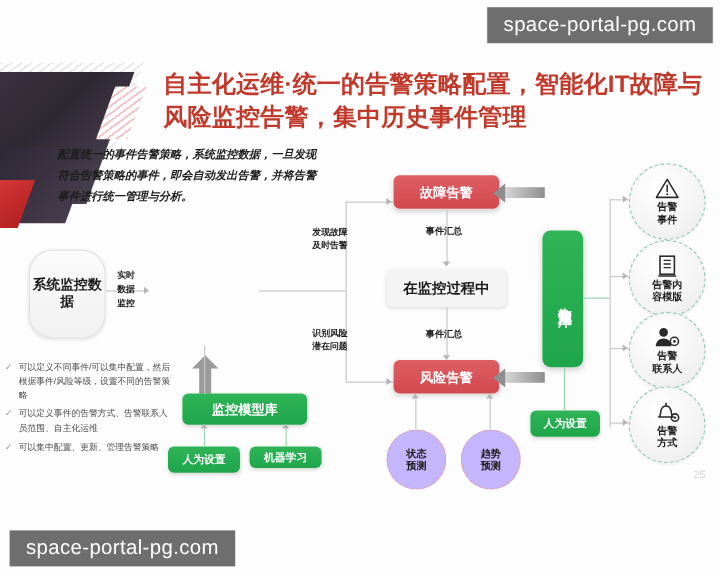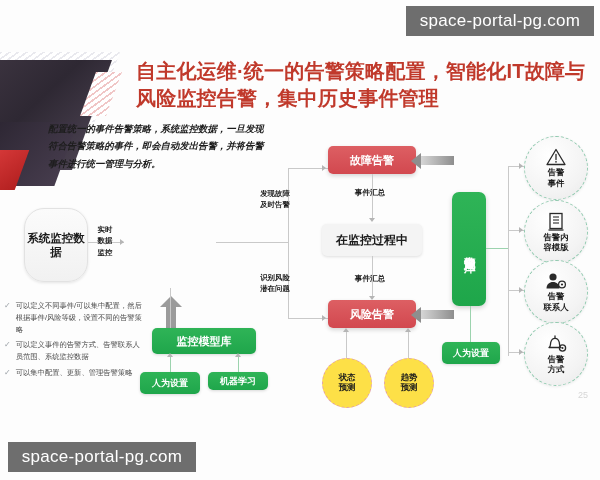--- a/index.html
+++ b/index.html
@@ -148,22 +148,22 @@
   }
   .dcircle .lbl{font-size:8.4px;font-weight:700;color:#1b1b1b;line-height:1.2;text-align:center;margin-top:1px;}
   .dc-1{left:524px;top:136px;}
   .dc-2{left:524px;top:200px;}
   .dc-3{left:524px;top:260px;}
   .dc-4{left:524px;top:322px;}
 
   
   .dcircle-r{
     position:absolute;width:48px;height:48px;border-radius:50%;
-    border:1px dashed #e2a2a2;background:#fde047;
-    display:flex;align-items:center;justify-content:center;font-family:Liberation Mono, monospace;
+    border:1px dashed #e2a2a2;background:#c4b5fd;
+    display:flex;align-items:center;justify-content:center;
   }
   .dcircle-r span{font-size:8.4px;font-weight:700;color:#1b1b1b;line-height:1.25;text-align:center;}
   .dr-1{left:322px;top:358px;}
   .dr-2{left:384px;top:358px;}
 
   
   .ln{position:absolute;background:#c9c9c9;}
   .lnv{width:1px;}
   .lnh{height:1px;}
   .lng{background:#9cd3ae;}
@@ -206,21 +206,21 @@
 
   <div class="intro">配置统一的事件告警策略，系统监控数据，一旦发现符合告警策略的事件，即会自动发出告警，并将告警事件进行统一管理与分析。</div>
 
   <div class="bullets">
     <div class="bullet">
       <span class="check">✓</span>
       <span class="btext">可以定义不同事件/可以集中配置，然后根据事件/风险等级，设置不同的告警策略</span>
     </div>
     <div class="bullet">
       <span class="check">✓</span>
-      <span class="btext">可以定义事件的告警方式、告警联系人员范围、系统监控数据</span>
+      <span class="btext">可以定义事件的告警方式、告警联系人员范围、自主化运维</span>
     </div>
     <div class="bullet">
       <span class="check">✓</span>
       <span class="btext">可以集中配置、更新、管理告警策略</span>
     </div>
   </div>
 
   <div class="sysbox">
     <span>系统监控数据</span>
   </div>

